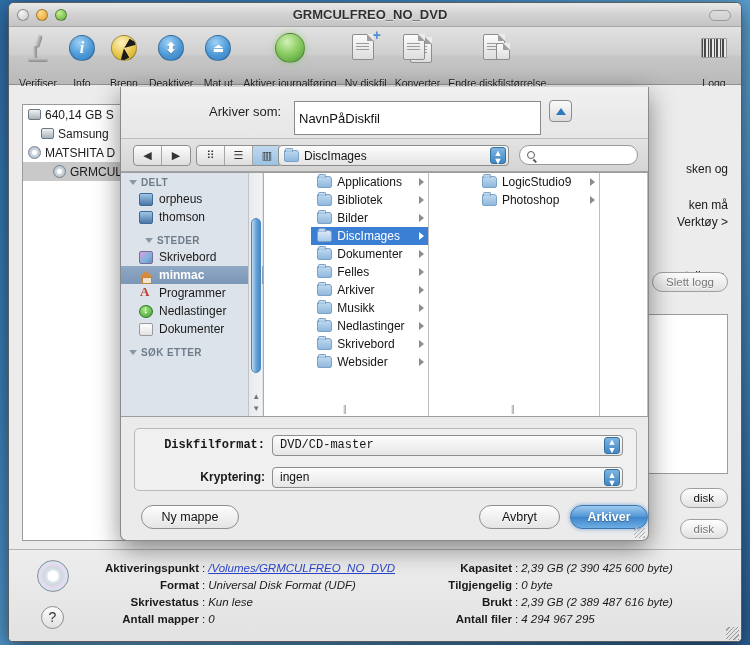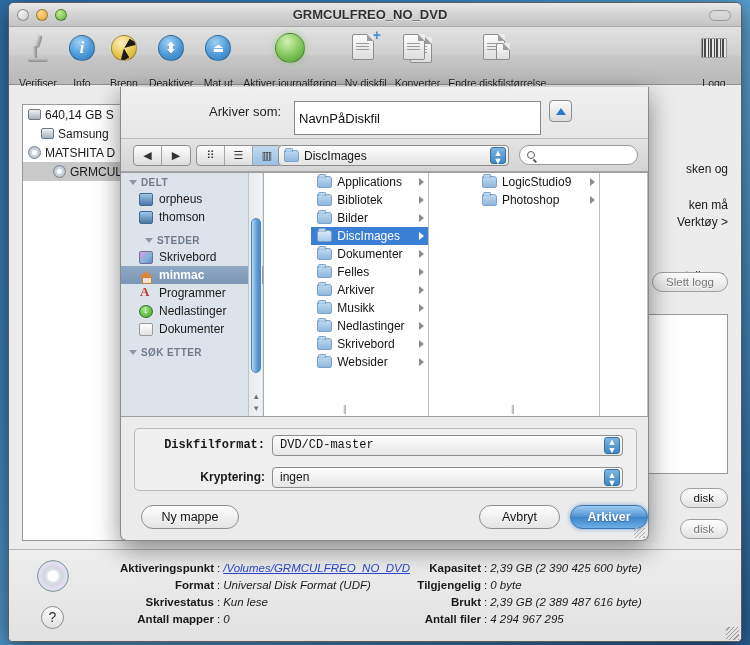--- a/index.html
+++ b/index.html
@@ -198,26 +198,26 @@
     border: 1px solid #8b949d;
   }
   #help-btn {
     position:absolute; left: 32px; top: 56px;
     width: 23px; height: 23px; border-radius: 50%;
     background: linear-gradient(to bottom,#fcfcfc,#e0e0e0);
     border: 1px solid #8d8d8d;
     font-size: 14px; line-height: 21px; text-align: center; color:#333;
   }
   .stat-col { position: absolute; top: 11px; font-size: 11.5px; color:#1a1a1a; }
-  #stat-left { left: 87px; width: 320px; }
+  #stat-left { left: 72px; width: 320px; }
   #stat-right { left: 382px; width: 330px; }
   .stat-row { display: flex; margin-bottom: 3px; line-height: 14px; }
   .stat-key { font-weight: bold; text-align: right; }
   #stat-left .stat-key { width: 118px; }
-  #stat-right .stat-key { width: 90px; }
+  #stat-right .stat-key { width: 90px; margin-left: 31px; }
   .stat-sep { margin: 0 3px; }
   .stat-val { color:#1a1a1a;font-style:italic; }
   .stat-val.link { color:#2a45c9; text-decoration: underline; }
   #resize-grip {
     position: absolute; right: 2px; bottom: 1px; width: 13px; height: 13px;
     background: repeating-linear-gradient(135deg, transparent 0 2px, #9a9a9a 2px 3px);
   }
 
   
   #save-sheet {

